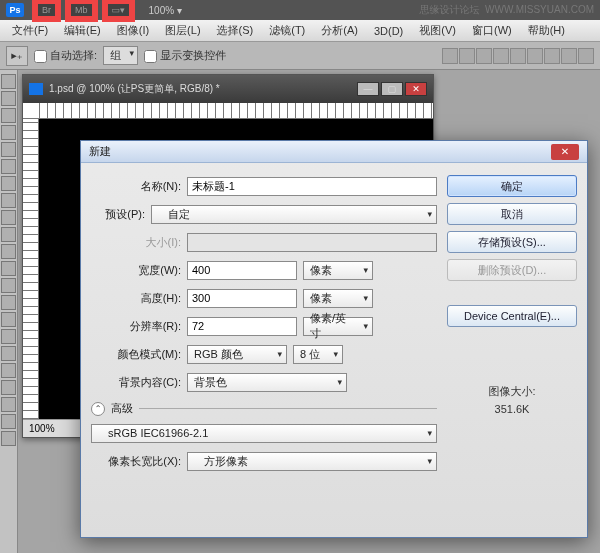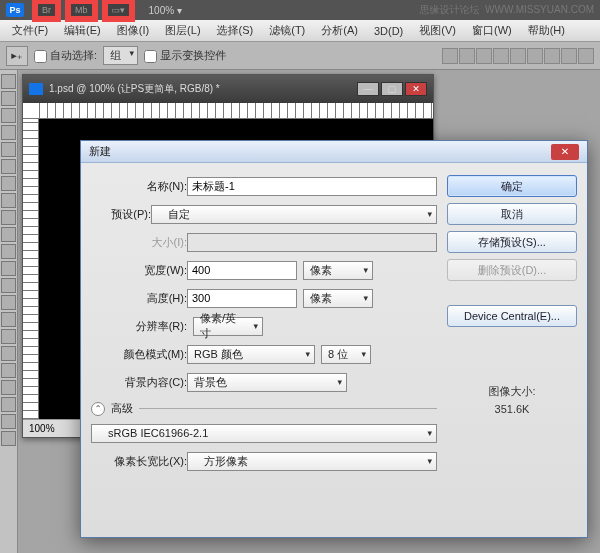--- a/index.html
+++ b/index.html
@@ -46,21 +46,21 @@
 .dialog { position: absolute; left: 80px; top: 140px; width: 508px; height: 398px;
   background: linear-gradient(#eaeaea,#ddd); border: 1px solid #5a7aa8; box-shadow: 0 4px 20px rgba(0,0,0,.5); font-size: 11px; color: #222; }
 .dlg-title { height: 22px; background: linear-gradient(#eaf1fb,#c6d6ec); border-bottom: 1px solid #9cb4d4; display: flex; align-items: center; padding: 0 8px; }
 .dlg-title .close { margin-left: auto; width: 28px; height: 16px; background: #c84040; color: #fff; display: flex; align-items: center; justify-content: center; border-radius: 2px; font-size: 10px; }
 
 .dlg-body { display: flex; padding: 12px 10px; gap: 10px; height: calc(100% - 22px); }
 .dlg-form { flex: 1; }
 .dlg-side { width: 130px; display: flex; flex-direction: column; gap: 6px; align-items: stretch; }
 
 .row { display: flex; align-items: center; margin-bottom: 6px; height: 22px; }
-.row .lbl { width: 96px; text-align: right; color: #222; }
+.row .lbl { width: 96px; text-align: right; padding-right: 6px; color: #222; }
 .row .lbl.dim { color: #999; }
 .row input[type=text] { height: 19px; border: 1px solid #8a8a8a; padding: 1px 4px; background: #fff; font-size: 11px; }
 .row input.disabled { background: #e4e4e4; color: #999; }
 .row .sel { height: 19px; border: 1px solid #8a8a8a; background: linear-gradient(#fff,#eaeaea); padding: 0 16px 0 6px; position: relative; display: flex; align-items: center; min-width: 50px; }
 .row .sel::after { content: "▾"; position: absolute; right: 4px; font-size: 9px; color: #333; }
 .row .sel.wide { flex: 1; padding-left: 16px; }
 
 .adv-row { display: flex; align-items: center; margin: 8px 0 6px; gap: 6px; }
 .adv-row .chev { width: 14px; height: 14px; border: 1px solid #888; border-radius: 7px; background: #fff; display: flex; align-items: center; justify-content: center; font-size: 8px; }
 .adv-row .line { flex: 1; height: 1px; background: #aaa; }
@@ -197,27 +197,28 @@
 
       <div class="row">
         <div class="lbl">高度(H):</div>
         <input type="text" style="width: 110px;" value="300">
         <div style="width:6px"></div>
         <div class="sel" style="width:70px">像素</div>
       </div>
 
       <div class="row">
         <div class="lbl">分辨率(R):</div>
+        <input type="text" style="width: 110px;" value="72">
         <div style="width:6px"></div>
         <div class="sel" style="width:70px">像素/英寸</div>
       </div>
 
       <div class="row">
         <div class="lbl">颜色模式(M):</div>
-        <div class="sel" style="width:128px">RGB 颜色</div>
+        <div class="sel" style="width:100px">RGB 颜色</div>
         <div style="width:6px"></div>
         <div class="sel" style="width:41px">8 位</div>
       </div>
 
       <div class="row">
         <div class="lbl">背景内容(C):</div>
         <div class="sel" style="width:160px">背景色</div>
       </div>
 
       <div class="adv-row">

